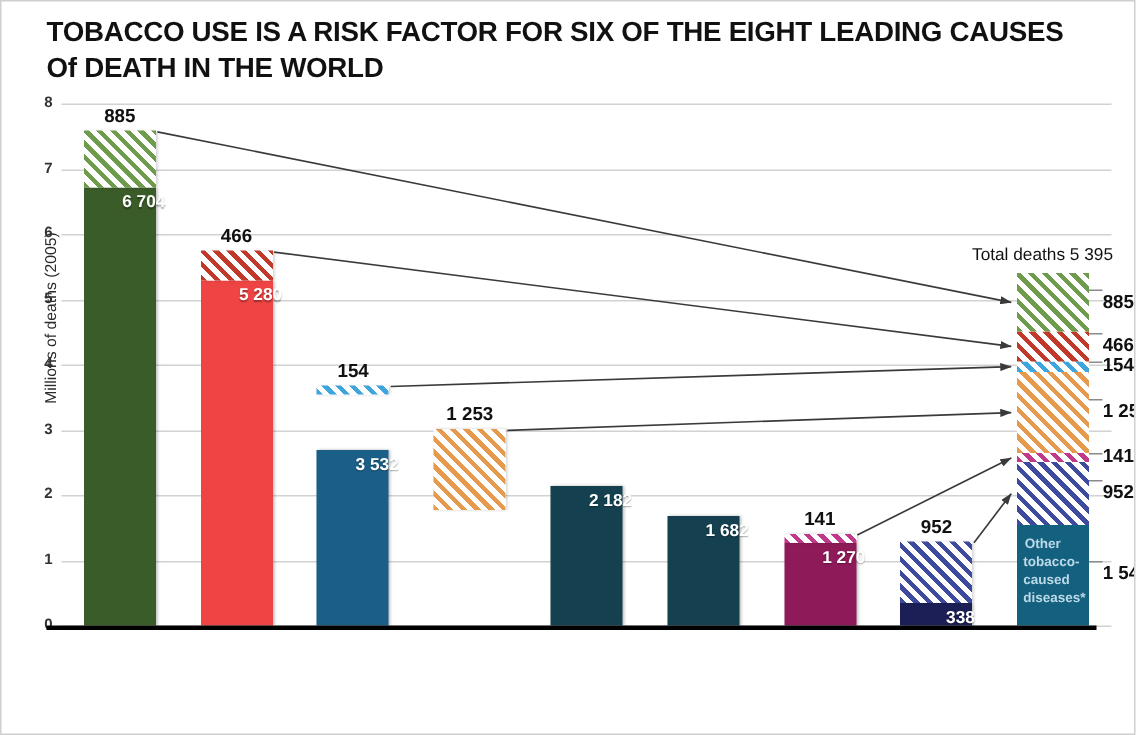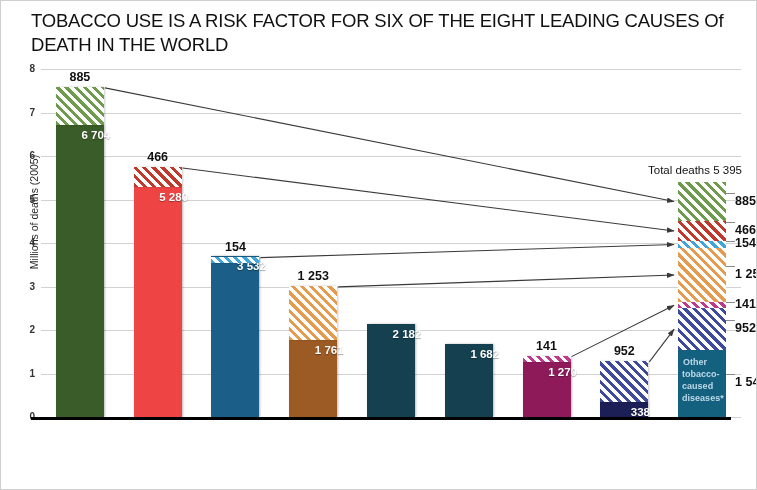--- a/index.html
+++ b/index.html
@@ -10,21 +10,21 @@
     overflow:hidden;
     position:relative;
     border:1px solid #cfcfcf;
     box-sizing:border-box;
   }
   #chart-root{position:absolute;left:0;top:0;width:755px;height:488px;}
 
   
   #chart-title{
     position:absolute;left:30px;top:8px;width:700px;
-    font-size:18.5px;font-weight:normal;color:#111;
+    font-size:18.5px;font-weight:bold;color:#111;
     line-height:1.28;letter-spacing:-0.2px;
   }
 
   
   #y-axis-title{
     position:absolute;
     left:-52px;top:205px;
     width:170px;text-align:center;
     font-size:10.5px;color:#2b2b2b;
     transform:rotate(-90deg);
@@ -115,30 +115,27 @@
           <div class="top-label" style="bottom: 333.121px;">885</div>
         </div>
         <div class="bar-group" style="left: 92.6667px; width: 48px; height: 249.951px;">
           <div class="seg solid" style="height: 229.68px; bottom: 0px; background: #ef4444;">
             <div class="seg-label">5 280</div>
           </div>
           <div class="seg hatch" style="height: 20.271px; bottom: 229.68px; background: repeating-linear-gradient(45deg, rgb(192, 57, 43) 0px, rgb(192, 57, 43) 3px, rgb(255, 255, 255) 3px, rgb(255, 255, 255) 6.5px);"></div>
           <div class="top-label" style="bottom: 252.951px;">466</div>
         </div>
         <div class="bar-group" style="left: 170.444px; width: 48px; height: 160.341px;">
-          <div class="seg solid" style="height: 161px; bottom: 0px; background: rgb(27, 94, 135);">
+          <div class="seg solid" style="height: 117px; bottom: 0px; background: rgb(27, 94, 135);">
             <div class="seg-label">3 532</div>
           </div>
           <div class="seg hatch" style="height: 6.699px; bottom: 153.642px; background: repeating-linear-gradient(45deg, rgb(62, 166, 221) 0px, rgb(62, 166, 221) 3px, rgb(255, 255, 255) 3px, rgb(255, 255, 255) 6.5px);"></div>
           <div class="top-label" style="bottom: 163.341px;">154</div>
         </div>
         <div class="bar-group" style="left: 248.222px; width: 48px; height: 131.109px;">
-          <div class="seg solid" style="height: 76.6035px; bottom: 0px; background: rgb(156, 90, 36);">
-            <div class="seg-label">1 761</div>
-          </div>
           <div class="seg hatch" style="height: 54.5055px; bottom: 76.6035px; background: repeating-linear-gradient(45deg, rgb(229, 154, 78) 0px, rgb(229, 154, 78) 3px, rgb(255, 255, 255) 3px, rgb(255, 255, 255) 6.5px);"></div>
           <div class="top-label" style="bottom: 134.109px;">1 253</div>
         </div>
         <div class="bar-group" style="left: 326px; width: 48px; height: 93.003px;">
           <div class="seg solid" style="height: 93.003px; bottom: 0px; background: rgb(20, 64, 79);">
             <div class="seg-label">2 182</div>
           </div>
         </div>
         <div class="bar-group" style="left: 403.778px; width: 48px; height: 73.167px;">
           <div class="seg solid" style="height: 73.167px; bottom: 0px; background: rgb(20, 64, 79);">

